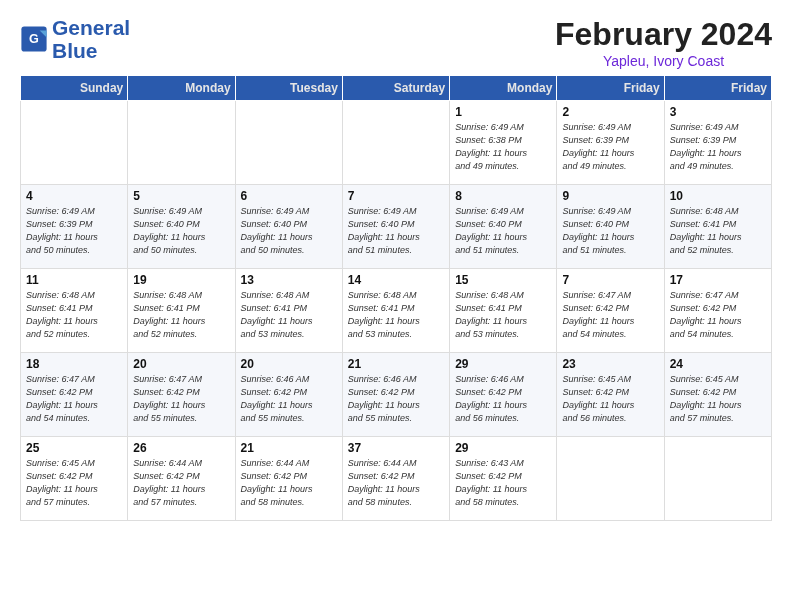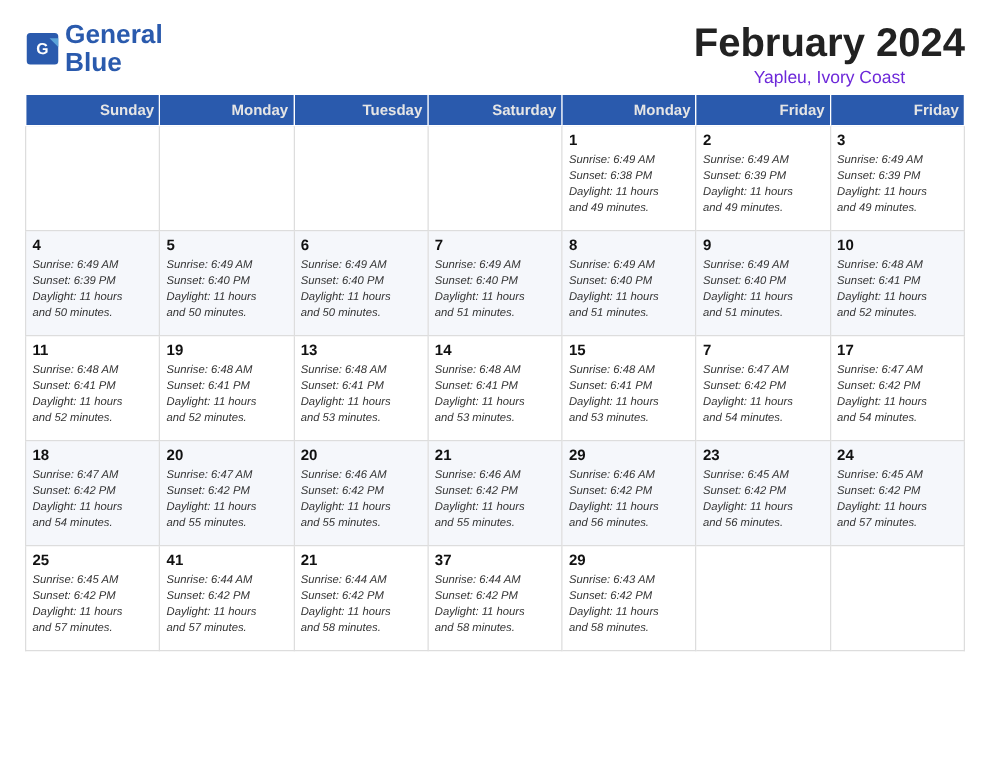--- a/index.html
+++ b/index.html
@@ -312,21 +312,21 @@
         </tr>
         <tr>
           <td>
             <div class="day-num">25</div>
             <div class="day-info" style="white-space: pre-line;">Sunrise: 6:45 AM
 Sunset: 6:42 PM
 Daylight: 11 hours
 and 57 minutes.</div>
           </td>
           <td>
-            <div class="day-num">41</div>
+            <div class="day-num">26</div>
             <div class="day-info" style="white-space: pre-line;">Sunrise: 6:44 AM
 Sunset: 6:42 PM
 Daylight: 11 hours
 and 57 minutes.</div>
           </td>
           <td>
             <div class="day-num">21</div>
             <div class="day-info" style="white-space: pre-line;">Sunrise: 6:44 AM
 Sunset: 6:42 PM
 Daylight: 11 hours

